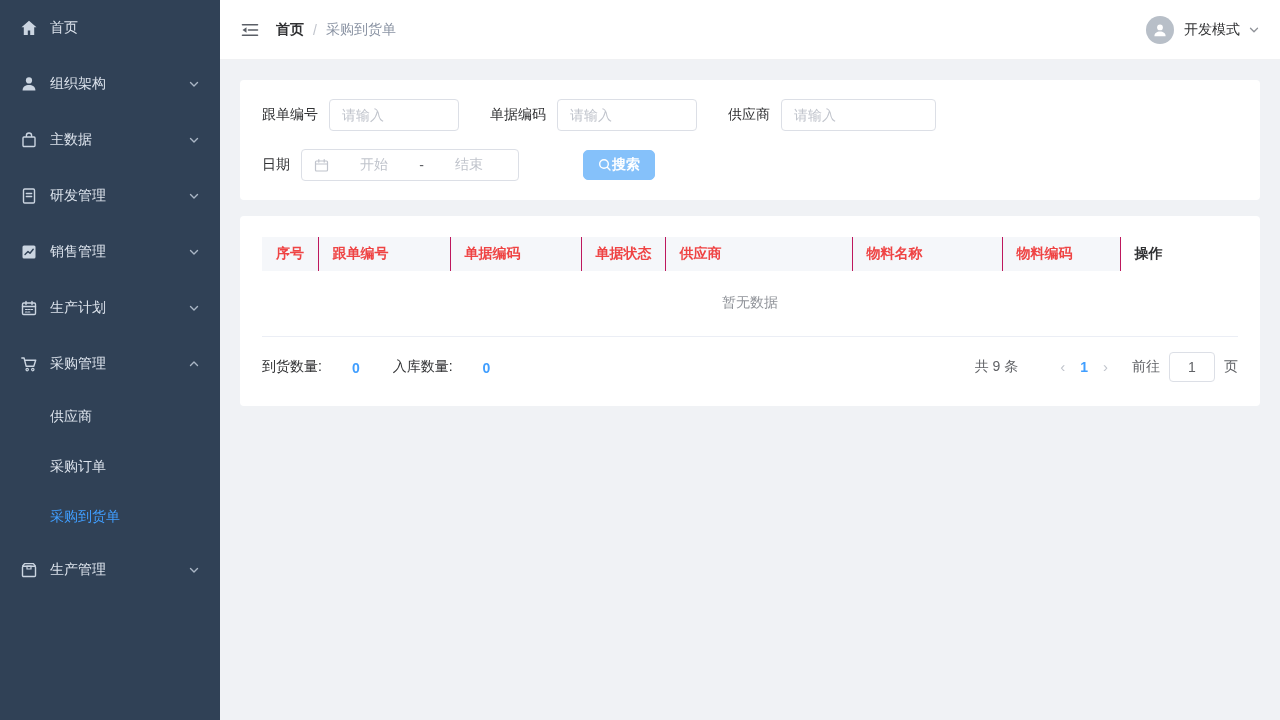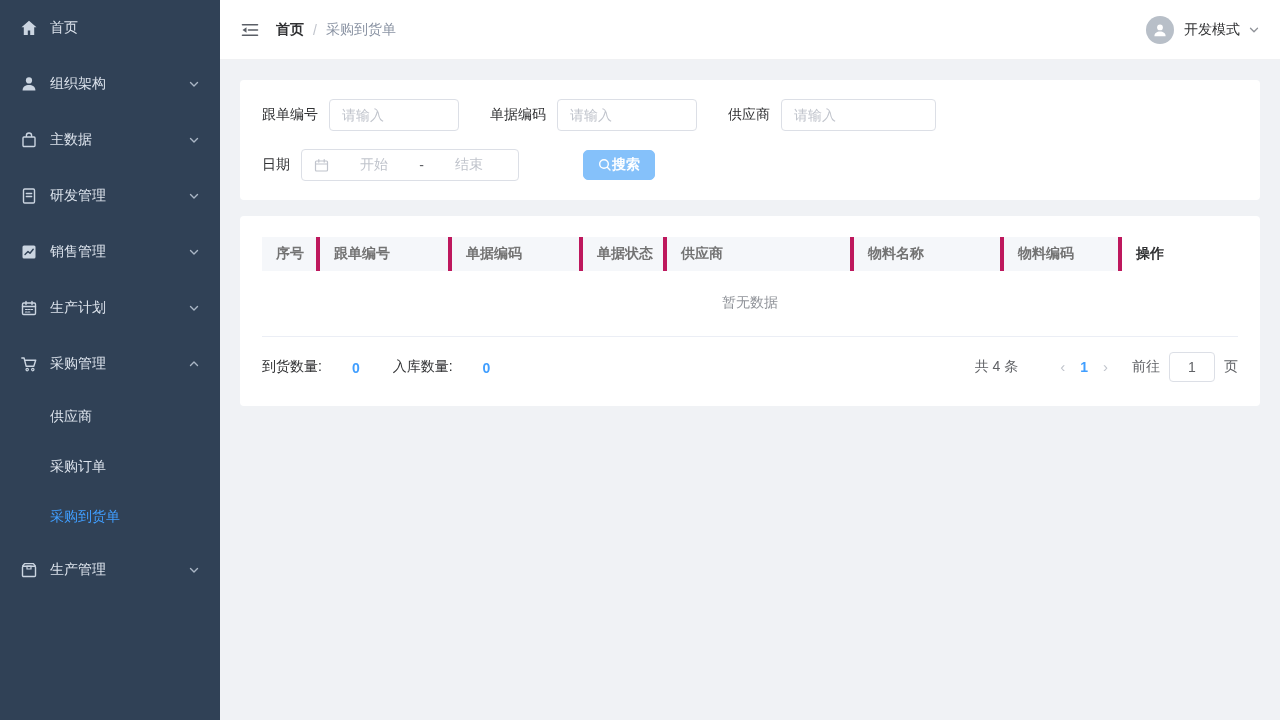--- a/index.html
+++ b/index.html
@@ -58,21 +58,21 @@
   .btn-search .sic svg { width:14px; height:14px; }
   .btn-primary { background:#409eff; border-color:#409eff; color:#fff; }
   .btn-success { background:#67c23a; border-color:#67c23a; color:#fff; }
   .bic { width:14px; height:14px; display:inline-flex; }
   .bic svg { width:14px; height:14px; }
   
   .card-table { padding:21px 22px 24px 22px; }
   .toolbar { display:flex; align-items:center; margin-bottom:20px; }
   .toolbar .btn { margin-right:22px; }
   table.grid { width:100%; border-collapse:collapse; table-layout:fixed; }
-  table.grid th { height:34px; background:#f5f7fa; color:#737373; font-size:14px; font-weight:600; text-align:left; padding:0 0 0 14px; border-right:4px solid #be185d; white-space:nowrap; overflow:hidden; }
+  table.grid th { height:34px; background:#f5f7fa; color:#ef4444; font-size:14px; font-weight:600; text-align:left; padding:0 0 0 14px; border-right:1px solid #be185d; white-space:nowrap; overflow:hidden; }
   table.grid th.op { background:#ffffff; border-right:none; border-left:1px solid #e9ecf1; color:#303133; }
   table.grid td.empty { height:65px; text-align:center; color:#909399; border-bottom:1px solid #ebeef5; font-size:14px; }
   
   .tfooter { display:flex; align-items:center; margin-top:15px; }
   .sum-item { display:flex; align-items:flex-end; margin-right:33px;gap:25px; }
   .sum-label { color:#303133; }
   .sum-value { color:#409eff; font-weight:bold; margin-left:5px; }
   .pager { margin-left:auto; display:flex; align-items:center; color:#606266; }
   .pg-total { margin-right:18px; }
   .pg-select { width:127px; height:30px; border:1px solid #dcdfe6; border-radius:4px; display:flex; align-items:center; padding:0 10px 0 12px; cursor:pointer; color:#606266; }
@@ -330,21 +330,21 @@
         <div class="sum-item">
           <span class="sum-label">到货数量:</span>
           <span class="sum-value">0</span>
         </div>
         <div class="sum-item">
           <span class="sum-label">入库数量:</span>
           <span class="sum-value">0</span>
         </div>
 
         <div class="pager">
-          <span class="pg-total">共 4 条</span>
+          <span class="pg-total">共 9 条</span>
           <span class="pg-arrow prev">‹</span>
           <span class="pg-num">1</span>
           <span class="pg-arrow">›</span>
           <span class="pg-goto">前往</span>
           <input class="pg-input" value="1" style="">
           <span class="pg-unit">页</span>
         </div>
       </div>
     </section>
   </main>

